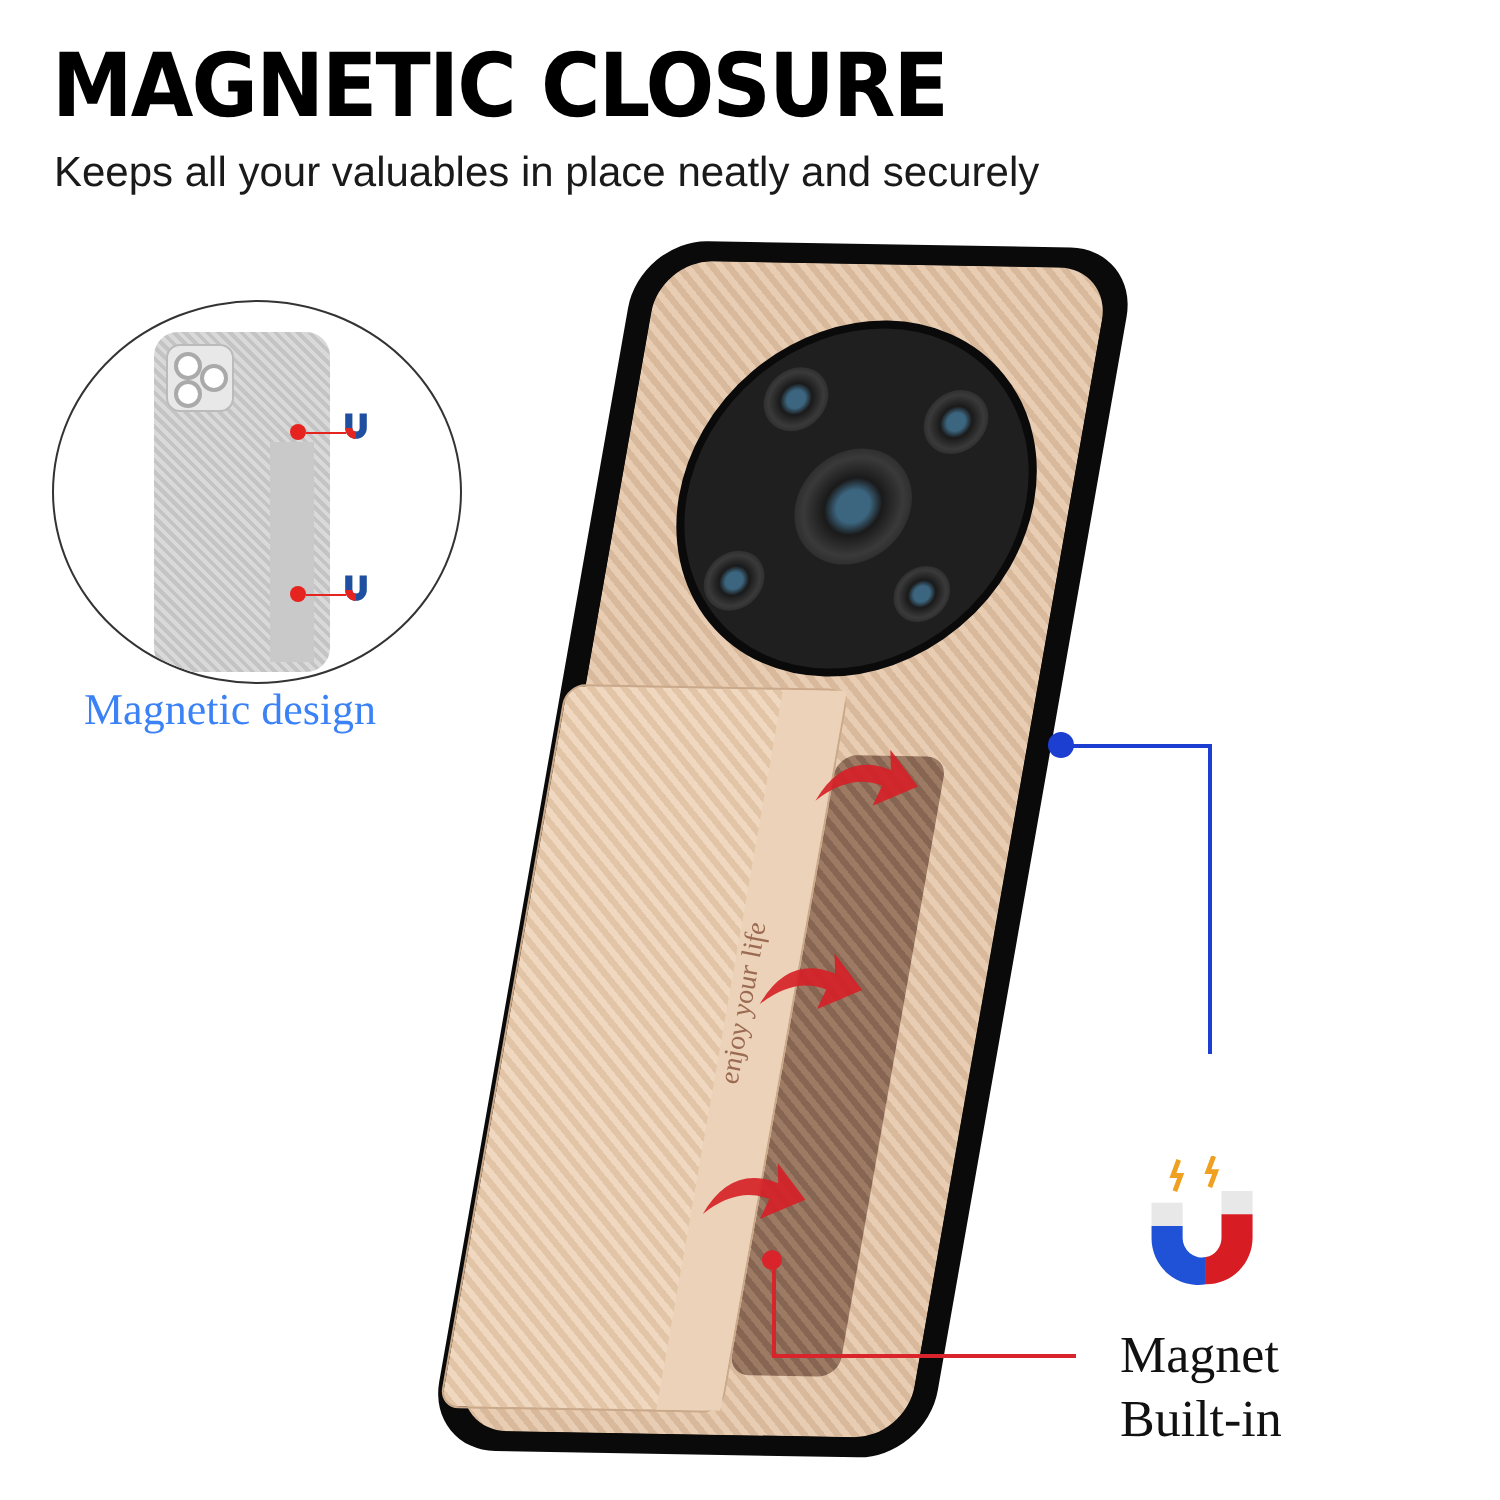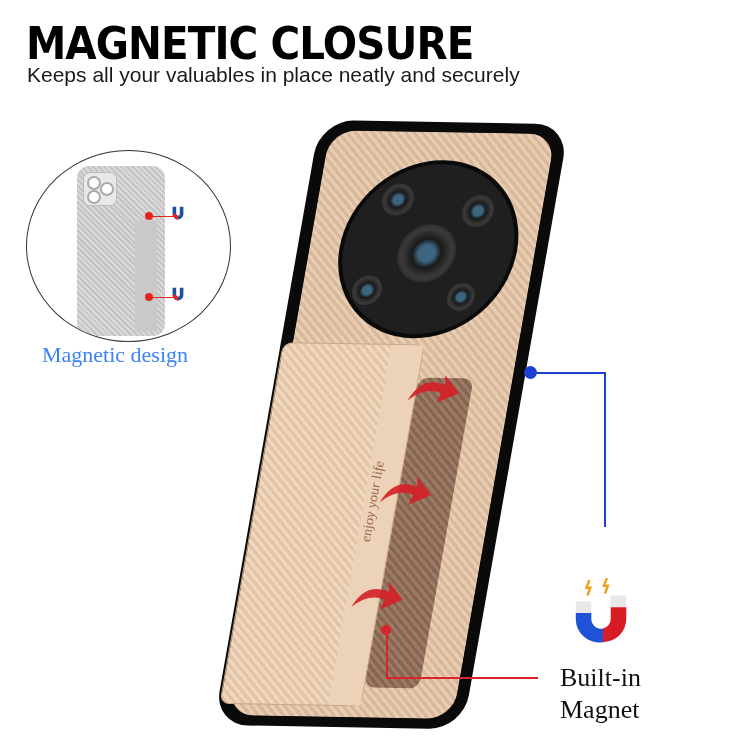--- a/index.html
+++ b/index.html
@@ -1,18 +1,18 @@
 <!DOCTYPE html>
 <html><head>
 <meta charset="utf-8">
 <style>
   html,body{margin:0;padding:0;background:#fff;}
   body{width:750px;height:750px;position:relative;overflow:hidden;font-family:"Liberation Sans",sans-serif;}
   .title{position:absolute;left:26px;top:18px;font-family:"DejaVu Sans",sans-serif;font-weight:bold;font-size:44px;letter-spacing:-1px;color:#000;transform:scaleX(0.92);transform-origin:left;}
-  .subtitle{position:absolute;left:27px;top:63px;font-size:21px;color:#1a1a1a;}
+  .subtitle{position:absolute;left:27px;top:75px;font-size:21px;color:#1a1a1a;}
   .circle{position:absolute;left:26px;top:150px;width:203px;height:190px;border:1.5px solid #333;border-radius:50%;overflow:hidden;background:#fff;}
   .mini-phone{position:absolute;left:50px;top:15px;width:88px;height:170px;border-radius:12px;background:repeating-linear-gradient(45deg,#d9d9d9 0 2px,#c4c4c4 2px 4px);}
   .mini-cam{position:absolute;left:6px;top:6px;width:32px;height:32px;border-radius:7px;background:#e8e8e8;border:1px solid #bbb;}
   .mini-lens{position:absolute;width:10px;height:10px;border-radius:50%;background:#fff;border:2px solid #aaa;}
   .mini-strip{position:absolute;left:58px;top:55px;width:22px;height:110px;background:#c9c9c9;}
   .dot-red{position:absolute;width:8px;height:8px;border-radius:50%;background:#e52420;}
   .mini-line{position:absolute;height:1px;background:#e52420;width:20px;}
   .mini-mag{position:absolute;width:18px;height:18px;}
   .caption-left{position:absolute;left:42px;top:342px;font-family:"Liberation Serif",serif;font-size:22px;color:#3b82f6;}
   .phone{position:absolute;left:320px;top:120px;width:250px;height:605px;transform:skewX(-9deg) rotate(1deg);transform-origin:top left;}
@@ -99,15 +99,15 @@
 
 <svg class="magnet" viewBox="0 0 70 72">
   <path d="M22 2 l-3 8 h4 l-3 8" stroke="#f0a020" stroke-width="2.5" fill="none"></path>
   <path d="M40 0 l-3 8 h4 l-3 8" stroke="#f0a020" stroke-width="2.5" fill="none"></path>
   <rect x="8" y="24" width="16" height="12" fill="#e8e8e8"></rect>
   <rect x="44" y="18" width="16" height="12" fill="#e8e8e8"></rect>
   <path d="M8 36 v6 a24 24 0 0 0 28 24 v-14 a10 10 0 0 1 -12 -10 v-6z" fill="#1f52d6"></path>
   <path d="M60 30 v12 a24 24 0 0 1 -24 24 v-14 a10 10 0 0 0 8 -10 v-12z" fill="#d81c24"></path>
 </svg>
 <div class="caption-right">
+  <div>Magnet</div>
   <div>Built-in</div>
-  <div>Magnet</div>
 </div>
 
 </body></html>

